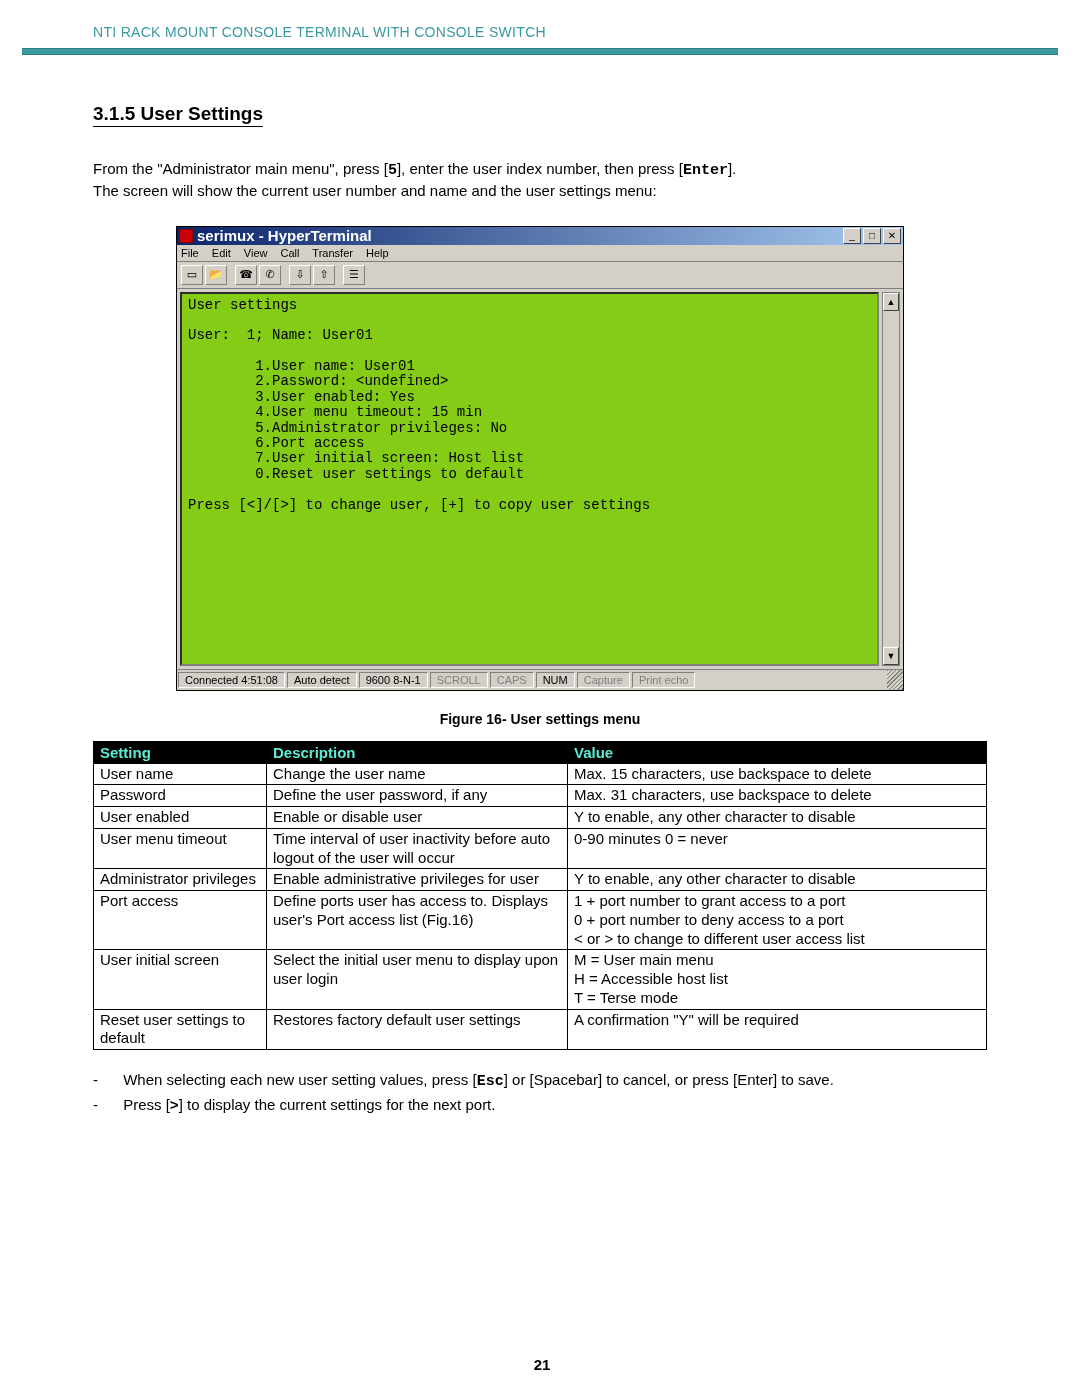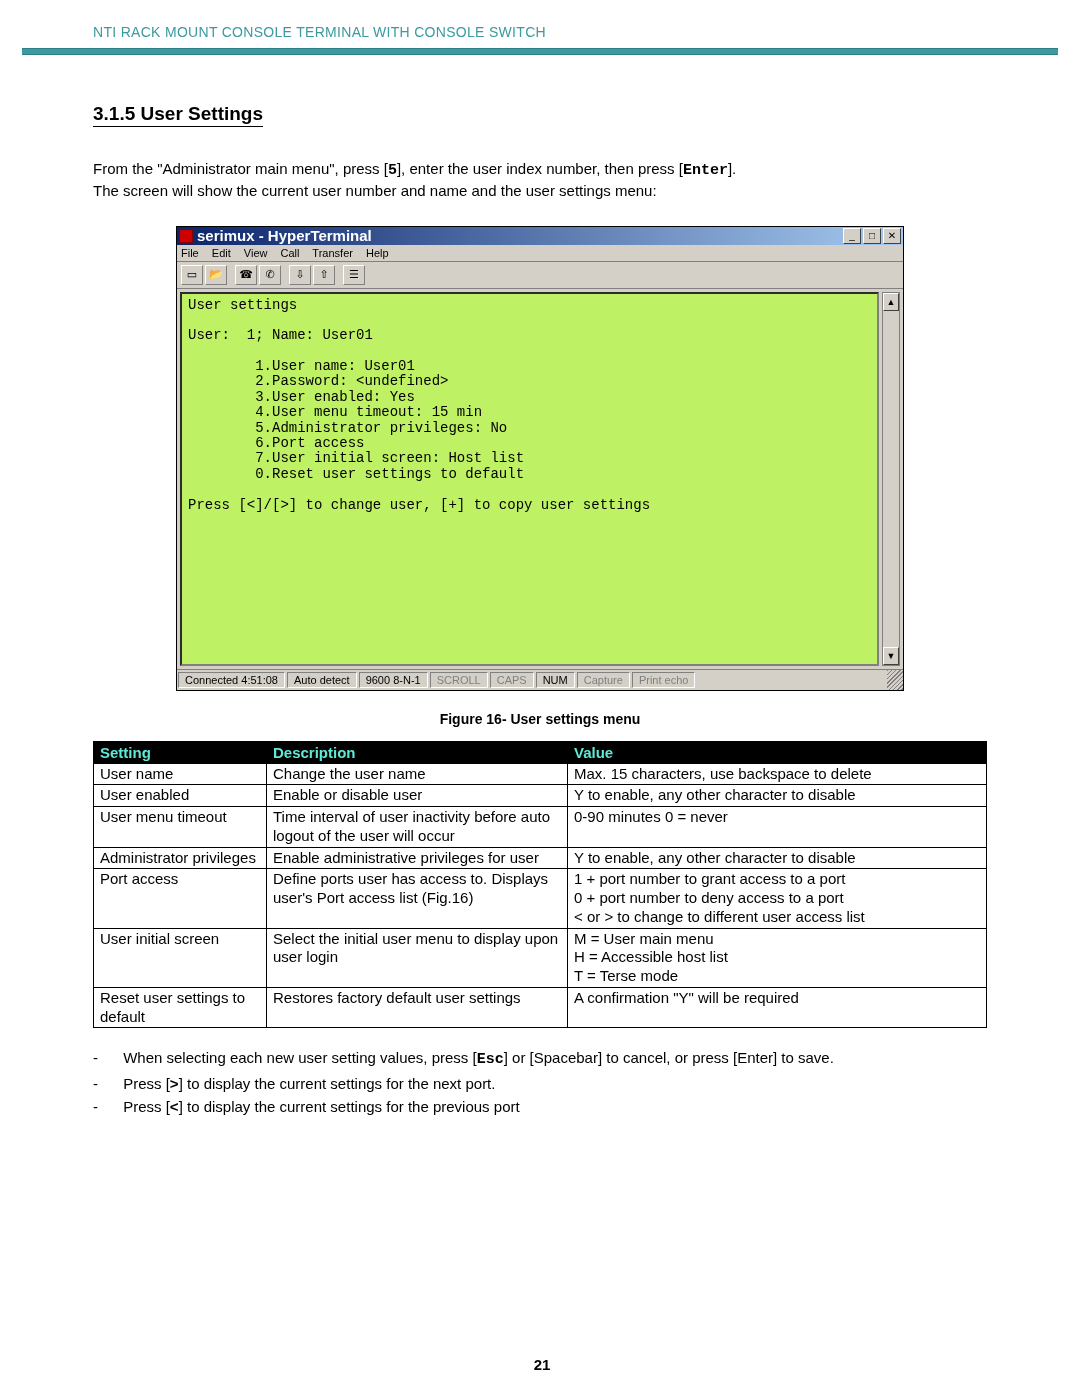--- a/index.html
+++ b/index.html
@@ -106,21 +106,21 @@
     border-right-color: #808080;
     border-bottom-color: #808080;
     display: flex; align-items: center; justify-content: center;
     font-size: 11px;
   }
   .tsep { width: 4px; }
   .ht-body-wrap {
     display: flex;
   }
   .ht-body {
-    background: #bef264;
+    background: #84cc16;
     border: 2px inset #808080;
     margin: 3px;
     flex: 1;
     height: 370px;
     overflow: hidden;
   }
   .ht-pre {
     font-family: "Courier New", monospace;
     font-size: 14px;
     line-height: 1.1;
@@ -309,20 +309,25 @@
           <th>Value</th>
         </tr>
       </thead>
       <tbody id="settings-body">
           <tr>
             <td style="white-space: pre-line;">User name</td>
             <td style="white-space: pre-line;">Change the user name</td>
             <td style="white-space: pre-line;">Max. 15 characters, use backspace to delete</td>
           </tr>
           <tr>
+            <td style="white-space: pre-line;">Password</td>
+            <td style="white-space: pre-line;">Define the user password, if any</td>
+            <td style="white-space: pre-line;">Max. 31 characters, use backspace to delete</td>
+          </tr>
+          <tr>
             <td style="white-space: pre-line;">User enabled</td>
             <td style="white-space: pre-line;">Enable or disable user</td>
             <td style="white-space: pre-line;">Y to enable, any other character to disable</td>
           </tr>
           <tr>
             <td style="white-space: pre-line;">User menu timeout</td>
             <td style="white-space: pre-line;">Time interval of user inactivity before auto logout of the user will occur</td>
             <td style="white-space: pre-line;">0-90 minutes   0 = never</td>
           </tr>
           <tr>
@@ -352,21 +357,18 @@
         </tbody>
     </table>
 
     <ul class="notes">
       <li>
         <span>When selecting each new user setting values,  press [</span><span class="mono">Esc</span><span>] or [Spacebar] to cancel,   or press [Enter] to save.</span>
       </li>
       <li>
         <span>Press [</span><b>&gt;</b><span>] to display the current settings for the next port.</span>
       </li>
-      <li>
-        <span>Press [</span><b>&lt;</b><span>] to display the current settings for the previous port</span>
-      </li>
     </ul>
 
   </div>
 
   <div class="page-num">21</div>
 </div>
 
 </body></html>

